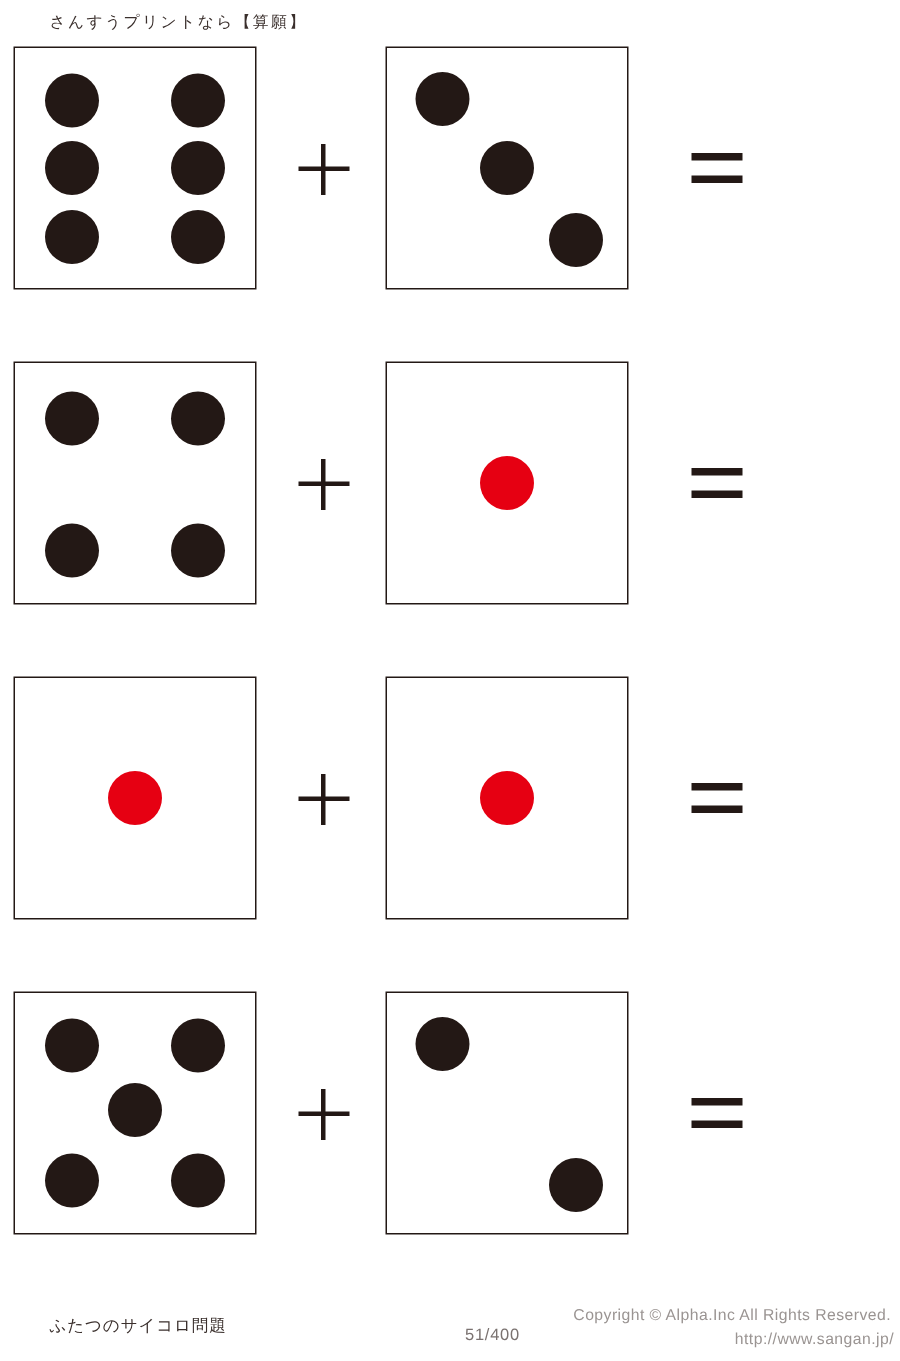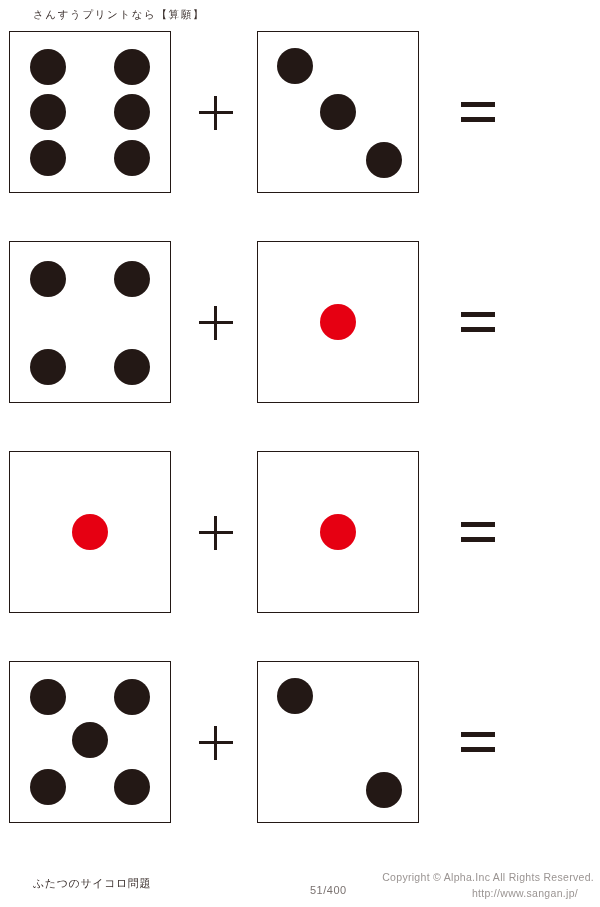--- a/index.html
+++ b/index.html
@@ -140,21 +140,21 @@
     right: 6px;
     bottom: 24px;
     font-size: 10.5px;
     letter-spacing: 0.3px;
     color: #9a9492;
     white-space: nowrap;
     margin-top: 34px;
   }
   .footer-url {
     position: absolute;
-    right: 22px;
+    right: 4px;
     bottom: 8px;
     font-size: 10.5px;
     letter-spacing: 0.3px;
     color: #9a9492;
     white-space: nowrap;
     margin-left: 20px;
   }
 </style>
 </head>
 <body>

